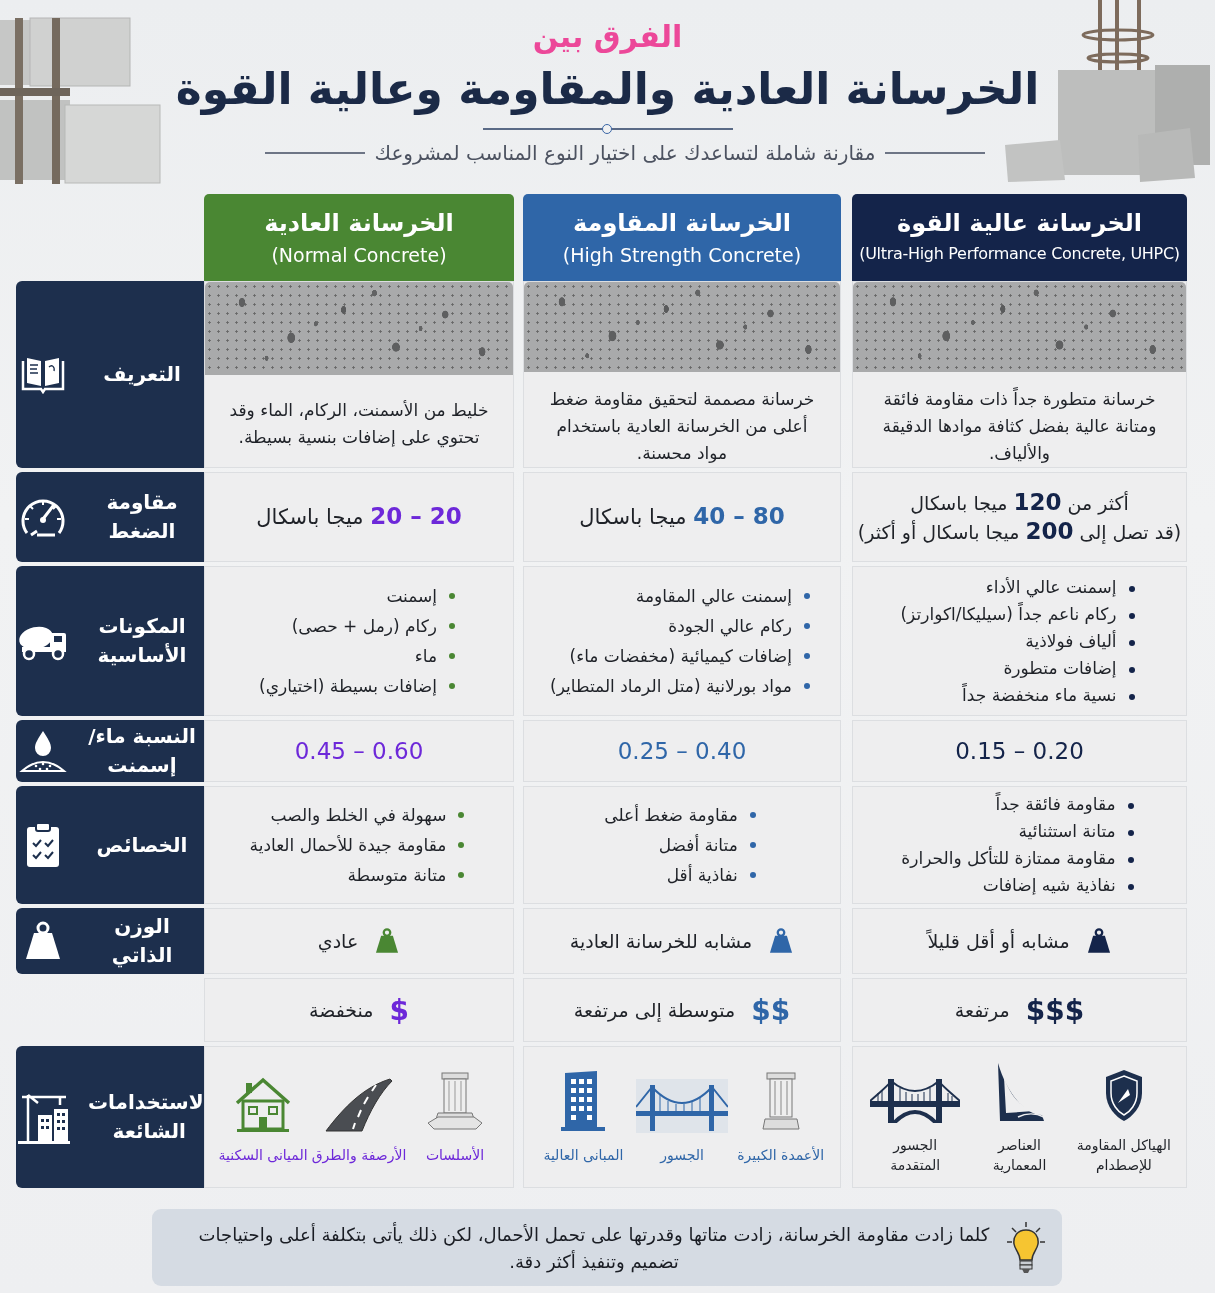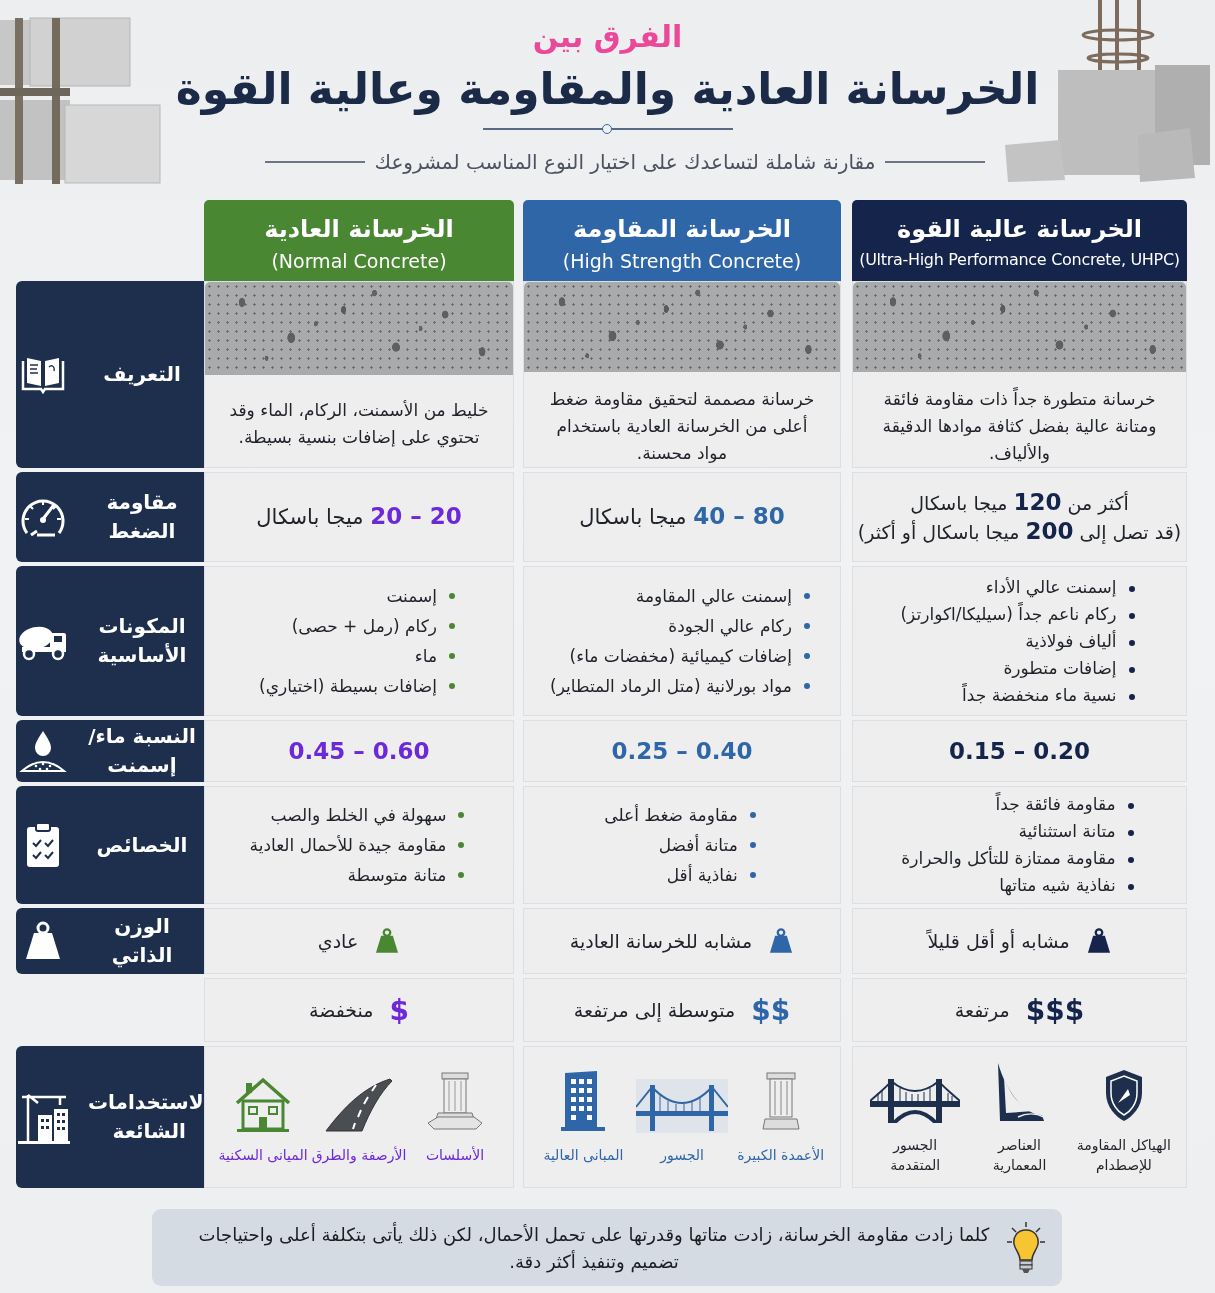--- a/index.html
+++ b/index.html
@@ -17,29 +17,29 @@
   .deco-left { left: 0; top: 0; width: 170px; height: 185px; }
   .deco-right { right: 0; top: 0; width: 215px; height: 185px; }
 
   
   .header { position: absolute; left: 0; right: 0; top: 18px; text-align: center; }
   .kicker { font-size: 30px; font-weight: bold; color: #ec4899; line-height: 38px; }
   .title { font-size: 44px; font-weight: bold; color: #1b2a47; line-height: 58px; margin-top: 4px; letter-spacing: -0.5px; }
   .ornament { position: relative; width: 250px; height: 10px; margin: 6px auto 0; }
   .ornament:before { content: ""; position: absolute; top: 4px; left: 0; right: 0; height: 1.5px; background: #5a6a86; }
   .ornament:after { content: ""; position: absolute; top: 0; left: 119px; width: 8px; height: 8px; border: 1.5px solid #3a66a6; border-radius: 50%; background: #f0f1f2; }
-  .subtitle-row { display: flex; align-items: center; justify-content: center; gap: 10px; margin-top: 16px; padding-left: 35px; }
+  .subtitle-row { display: flex; align-items: center; justify-content: center; gap: 10px; margin-top: 7px; padding-left: 35px; }
   .subtitle-row .line { width: 100px; height: 1.5px; background: #6d7585; }
   .subtitle { font-size: 20px; color: #4c5260; }
 
   
   .grid { position: absolute; top: 186px; right: 22px; width: 1177px; }
 
   .col-heads { position: absolute; top: 0; right: 0; height: 89px; width: 982px; }
-  .col-head { position: absolute; top: 14px; height: 89px; border-radius: 5px 5px 0 0; color: #fff; text-align: center; direction: rtl; }
+  .col-head { position: absolute; top: 8px; height: 89px; border-radius: 5px 5px 0 0; color: #fff; text-align: center; direction: rtl; }
   .col-head .ar { font-size: 24px; font-weight: bold; margin-top: 14px; line-height: 30px; }
   .col-head .en { font-size: 19px; margin-top: 6px; direction: ltr; }
   .col-head.uhpc .en { font-size: 16px; letter-spacing: -0.3px; }
   .col-head.uhpc { right: 6px; width: 335px; background: #14244a; }
   .col-head.hsc  { right: 352px; width: 318px; background: #2f66a8; }
   .col-head.nc   { right: 679px; width: 310px; background: #4a8733; }
 
   .row { position: absolute; right: 0; width: 1177px; }
   .row-label {
     position: absolute; right: 983px; width: 194px; top: 0; bottom: 0;
@@ -91,21 +91,21 @@
 
   .strength { font-size: 21px; }
   .strength .num { font-weight: bold; font-size: 23px; }
   .strength.two { font-size: 19px; line-height: 28px; }
 
   .bullets { list-style: none; text-align: right; font-size: 17px; line-height: 30px; }
   .bullets li { position: relative; padding-right: 22px; }
   .bullets li:before { content: ""; position: absolute; right: 4px; top: 12px; width: 6px; height: 6px; border-radius: 50%; background: var(--dot); }
   .bullets.tight { line-height: 27px; }
 
-  .ratio { font-size: 23px; font-weight: bold; direction: ltr; }
+  .ratio { font-size: 23px; font-weight: normal; direction: ltr; }
 
   .inline { display: flex; align-items: center; gap: 16px; flex-direction: row; font-size: 19px; }
   .dollar { font-size: 28px; font-weight: bold; direction: ltr; }
 
   .uses { display: flex; flex-direction: row; justify-content: space-around; width: 100%; padding: 0 10px; }
   .use { display: flex; flex-direction: column; align-items: center; width: 96px; }
   .use .uicon { height: 64px; display: flex; align-items: flex-end; justify-content: center; }
   .use .ulbl { font-size: 14px; line-height: 20px; margin-top: 12px; }
 
   
@@ -316,21 +316,21 @@
             <path d="M10 22l3 3 5-6M22 22l3 3 5-6M10 34l3 3 5-6M22 34l3 3 5-6" stroke="#1d2f4d" stroke-width="2" fill="none"></path>
           </svg>
       </span>
       <span class="lbl">الخصائص</span>
     </div>
     <div class="cell c-uhpc">
       <ul class="bullets tight" style="--dot:#14244a">
         <li>مقاومة فائقة جداً</li>
         <li>متانة استثنائية</li>
         <li>مقاومة ممتازة للتأكل والحرارة</li>
-        <li>نفاذية شيه متاتها</li>
+        <li>نفاذية شيه إضافات</li>
       </ul>
     </div>
     <div class="cell c-hsc">
       <ul class="bullets" style="--dot:#2f66a8">
         <li>مقاومة ضغط أعلى</li>
         <li>متانة أفضل</li>
         <li>نفاذية أقل</li>
       </ul>
     </div>
     <div class="cell c-nc">

